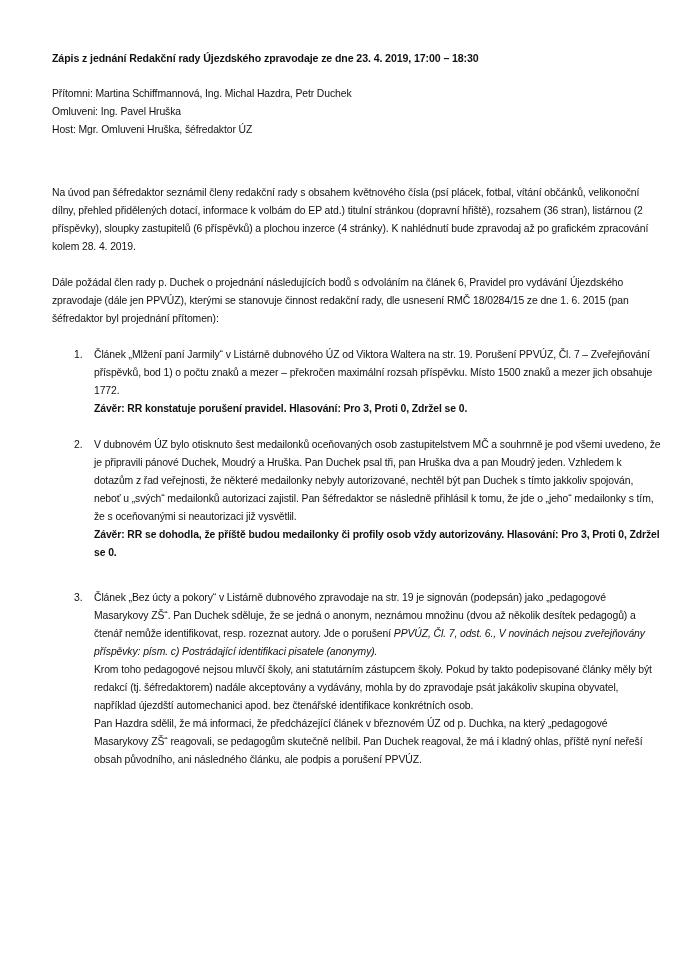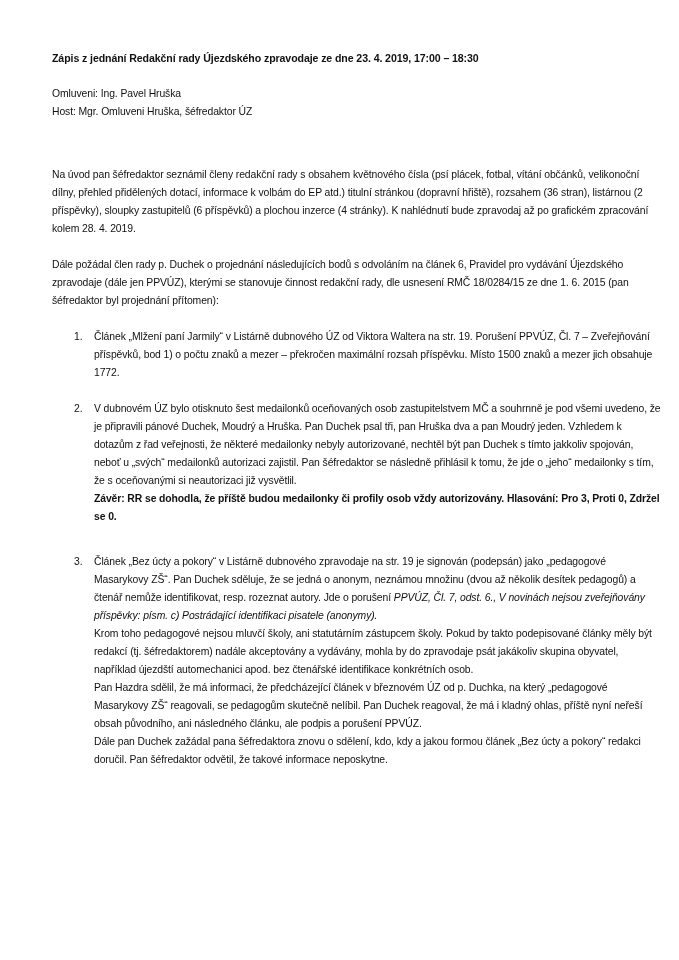--- a/index.html
+++ b/index.html
@@ -20,43 +20,44 @@
   .ital { font-style: italic; }
   .block { display: block; }
 </style>
 </head>
 <body>
 
 <div class="page">
   <p class="title">Zápis z jednání Redakční rady Újezdského zpravodaje ze dne 23. 4. 2019, 17:00 – 18:30</p>
   <div class="gap1"></div>
 
+  <p class="p">Přítomni: Martina Schiffmannová, Ing. Michal Hazdra, Petr Duchek</p>
   <p class="p">Omluveni: Ing. Pavel Hruška</p>
   <p class="p">Host: Mgr. Omluveni Hruška, šéfredaktor ÚZ</p>
   <div class="gap2"></div>
   <div style="height:9px"></div>
 
   <p class="p">Na úvod pan šéfredaktor seznámil členy redakční rady s obsahem květnového čísla (psí plácek, fotbal, vítání občánků, velikonoční dílny, přehled přidělených dotací, informace k volbám do EP atd.) titulní stránkou (dopravní hřiště), rozsahem (36 stran), listárnou (2 příspěvky), sloupky zastupitelů (6 příspěvků) a plochou inzerce (4 stránky). K nahlédnutí bude zpravodaj až po grafickém zpracování kolem 28. 4. 2019.</p>
   <div class="gap1"></div>
 
   <p class="p">Dále požádal člen rady p. Duchek o projednání následujících bodů s odvoláním na článek 6, Pravidel pro vydávání Újezdského zpravodaje (dále jen PPVÚZ), kterými se stanovuje činnost redakční rady, dle usnesení RMČ 18/0284/15 ze dne 1. 6. 2015 (pan šéfredaktor byl projednání přítomen):</p>
   <div class="gap1"></div>
 
   <ol>
     <li>
       <span class="num">1.</span>
       <span class="block">Článek „Mlžení paní Jarmily“ v Listárně dubnového ÚZ od Viktora Waltera na str. 19. Porušení PPVÚZ, Čl. 7 – Zveřejňování příspěvků, bod 1) o počtu znaků a mezer – překročen maximální rozsah příspěvku. Místo 1500 znaků a mezer jich obsahuje 1772.</span>
+      <span class="block bold">Závěr: RR konstatuje porušení pravidel. Hlasování: Pro 3, Proti 0, Zdržel se 0.</span>
     </li>
     <li style="height:18px"></li>
     <li>
       <span class="num">2.</span>
       <span class="block">V dubnovém ÚZ bylo otisknuto šest medailonků oceňovaných osob zastupitelstvem MČ a souhrnně je pod všemi uvedeno, že je připravili pánové Duchek, Moudrý a Hruška. Pan Duchek psal tři, pan Hruška dva a pan Moudrý jeden. Vzhledem k dotazům z řad veřejnosti, že některé medailonky nebyly autorizované, nechtěl být pan Duchek s tímto jakkoliv spojován, neboť u „svých“ medailonků autorizaci zajistil. Pan šéfredaktor se následně přihlásil k tomu, že jde o „jeho“ medailonky s tím, že s oceňovanými si neautorizaci již vysvětlil.</span>
       <span class="block bold">Závěr: RR se dohodla, že příště budou medailonky či profily osob vždy autorizovány. Hlasování: Pro 3, Proti 0, Zdržel se 0.</span>
     </li>
     <li style="height:27px"></li>
     <li>
       <span class="num">3.</span>
       <span class="block"><span>Článek „Bez úcty a pokory“ v Listárně dubnového zpravodaje na str. 19 je signován (podepsán) jako „pedagogové Masarykovy ZŠ“. Pan Duchek sděluje, že se jedná o anonym, neznámou množinu (dvou až několik desítek pedagogů) a čtenář nemůže identifikovat, resp. rozeznat autory. Jde o porušení </span><span class="ital">PPVÚZ, Čl. 7, odst. 6., V novinách nejsou zveřejňovány příspěvky: písm. c) Postrádající identifikaci pisatele (anonymy).</span><br><span>Krom toho pedagogové nejsou mluvčí školy, ani statutárním zástupcem školy. Pokud by takto podepisované články měly být redakcí (tj. šéfredaktorem) nadále akceptovány a vydávány, mohla by do zpravodaje psát jakákoliv skupina obyvatel, například újezdští automechanici apod. bez čtenářské identifikace konkrétních osob.</span></span>
       <span class="block">Pan Hazdra sdělil, že má informaci, že předcházející článek v březnovém ÚZ od p. Duchka, na který „pedagogové Masarykovy ZŠ“ reagovali, se pedagogům skutečně nelíbil. Pan Duchek reagoval, že má i kladný ohlas, příště nyní neřeší obsah původního, ani následného článku, ale podpis a porušení PPVÚZ.</span>
-      <span class="block">Dále pan Duchek zažádal pana šéfredaktora znovu o sdělení, kdo, kdy a jakou formou článek „Bez úcty a pokory“ redakci doručil. Pan šéfredaktor odvětil, že takové informace neposkytne.</span>
     </li>
   </ol>
 </div>
 
 </body></html>

